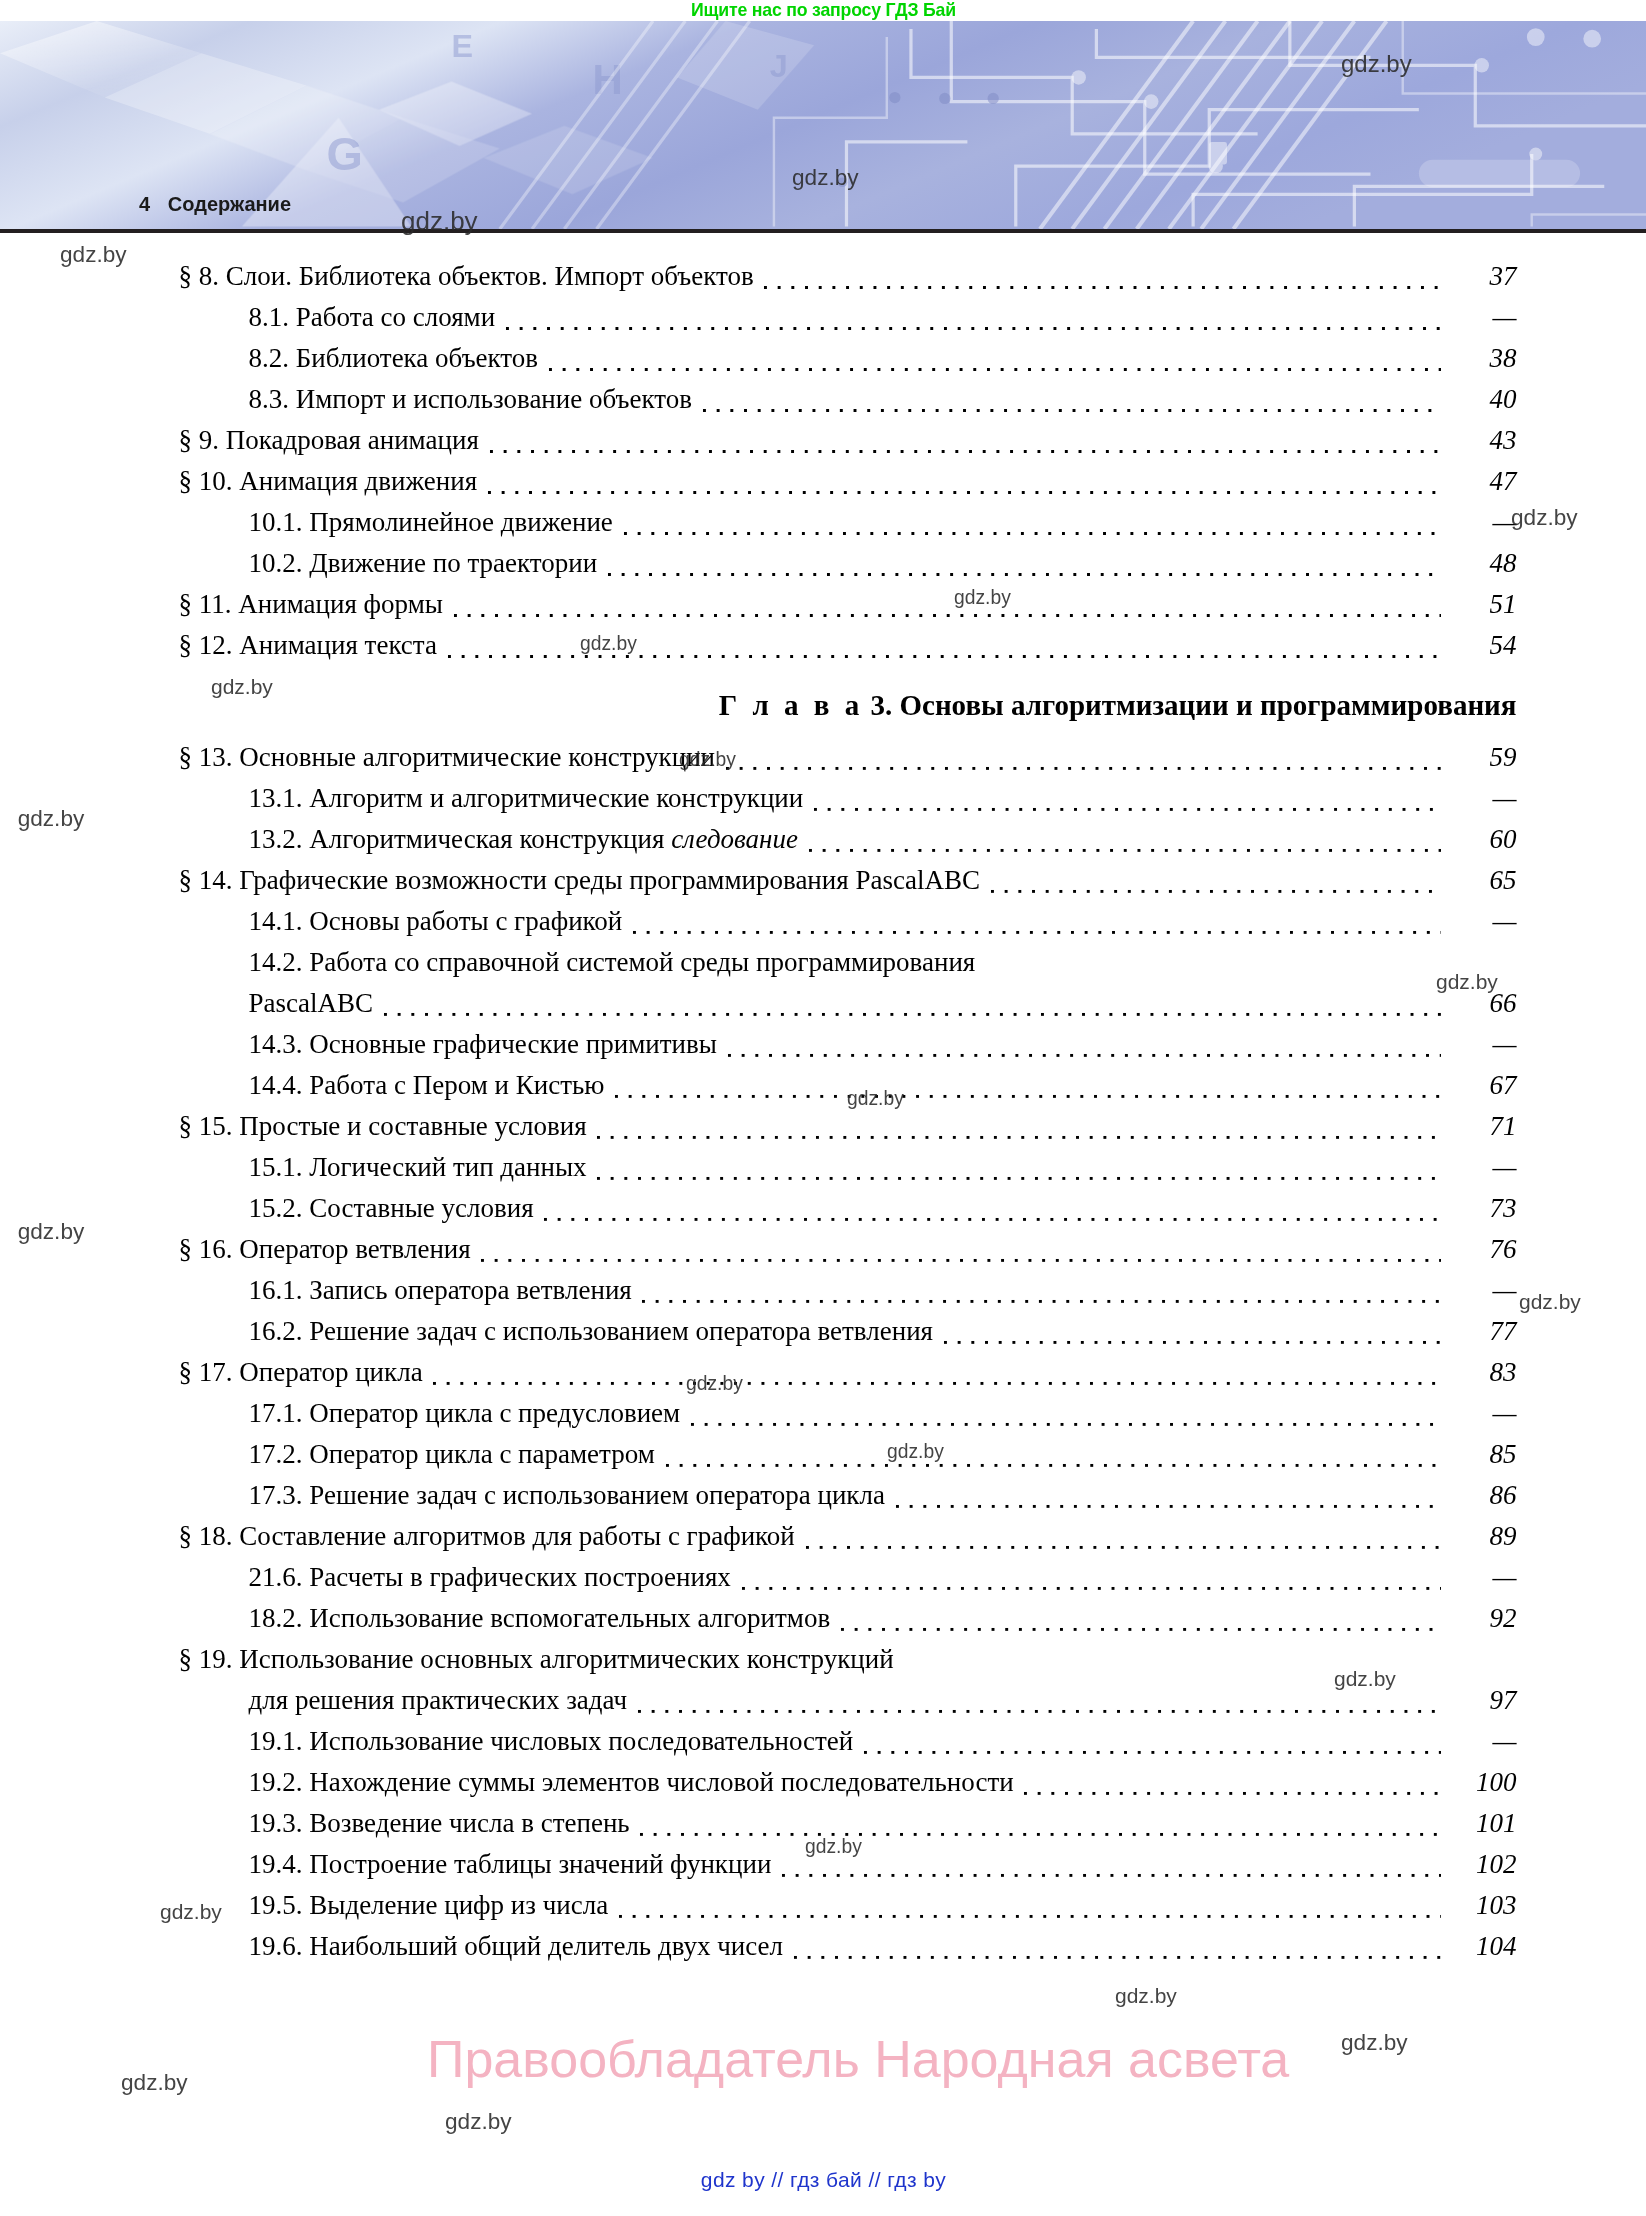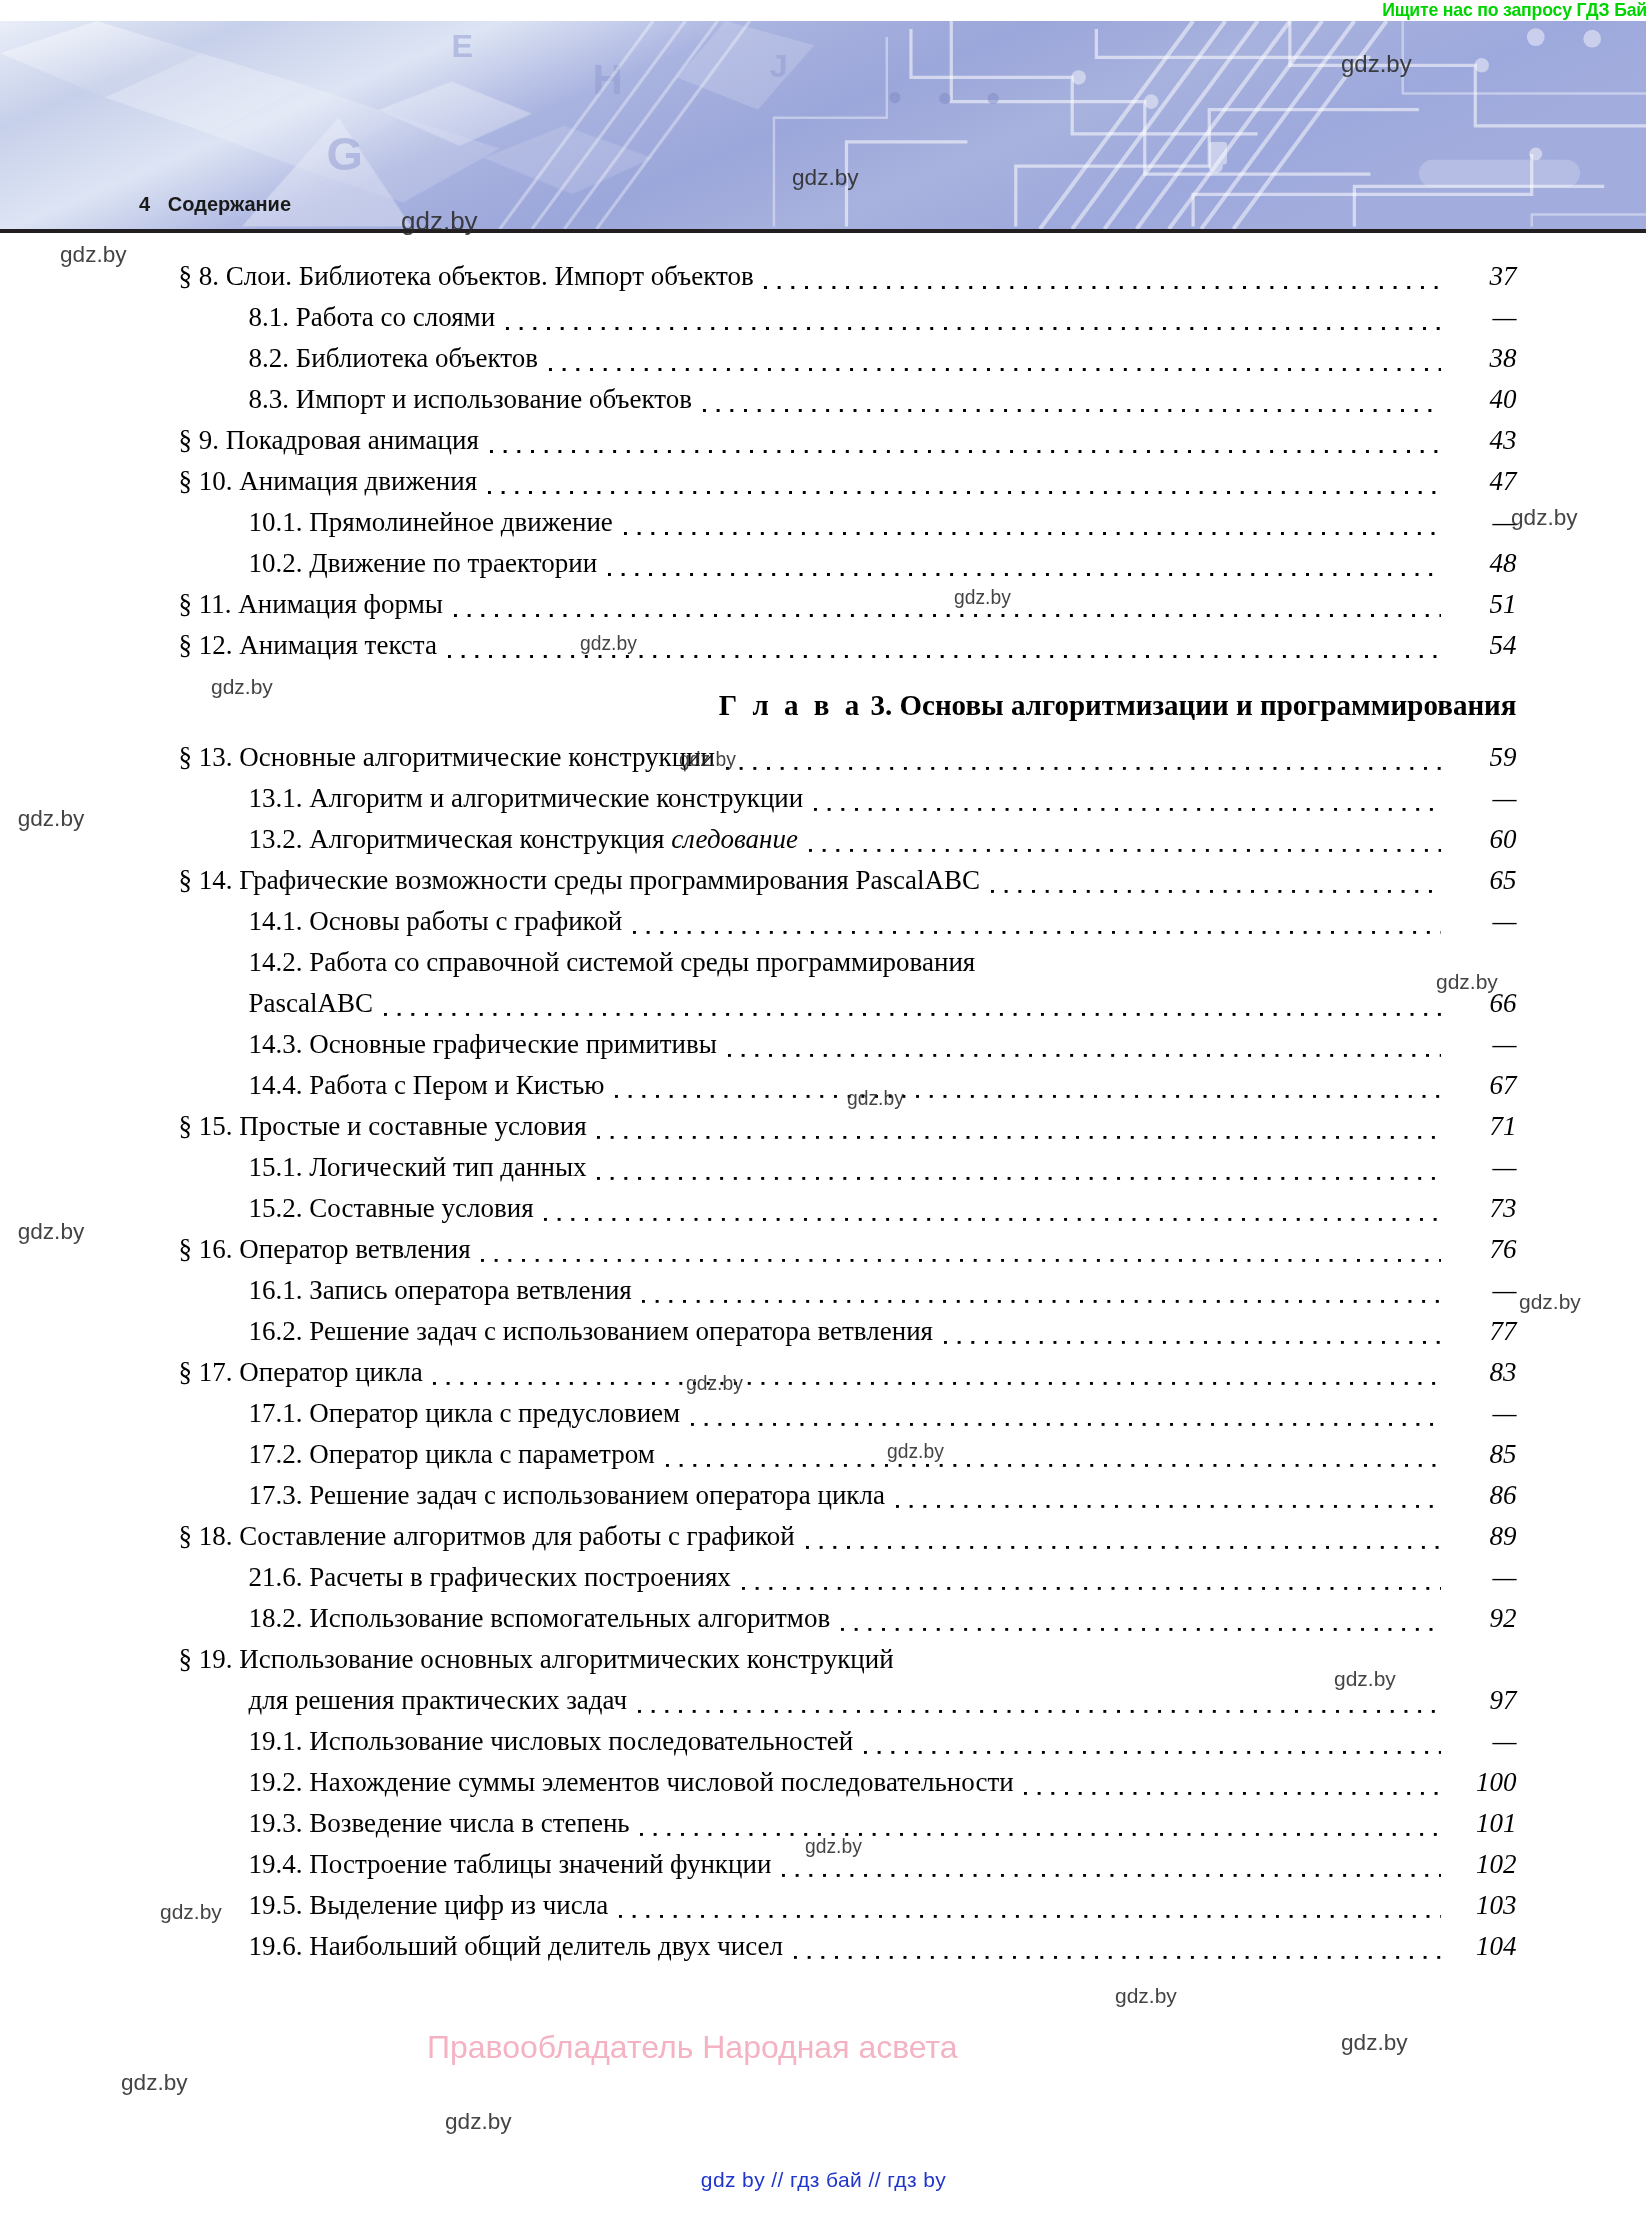--- a/index.html
+++ b/index.html
@@ -17,21 +17,21 @@
     color: #000000;
   }
 
   
   .promo-strip {
     position: absolute;
     top: 0; left: 0;
     width: 1647px;
     height: 14px;
     background: #ffffff;
-    text-align: right;
+    text-align: center;
   }
   .promo-text {
     font-family: "Liberation Sans", "DejaVu Sans", sans-serif;
     font-size: 17.7px;
     font-weight: bold;
     color: #00d400;
     line-height: 21px;
     letter-spacing: -0.2px;
   }
 
@@ -126,21 +126,21 @@
     pointer-events: none;
     z-index: 5;
   }
 
   
   .copyright-wm {
     position: absolute;
     left: 427px;
     top: 2029px;
     font-family: "Liberation Sans", "DejaVu Sans", sans-serif;
-    font-size: 32px;
+    font-size: 52px;
     color: #f4b3c2;
     white-space: nowrap;
     z-index: 4;
   }
   .footer-link {
     position: absolute;
     left: 0;
     top: 2168px;
     width: 1647px;
     text-align: center;

